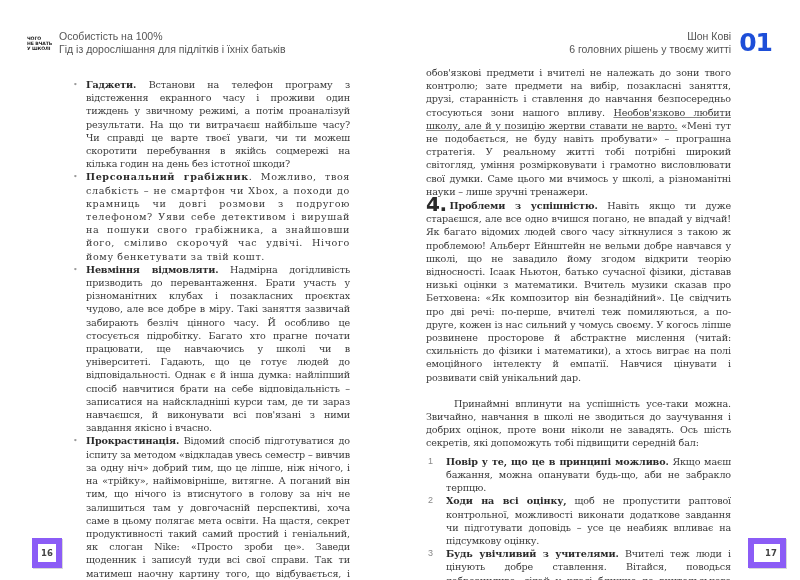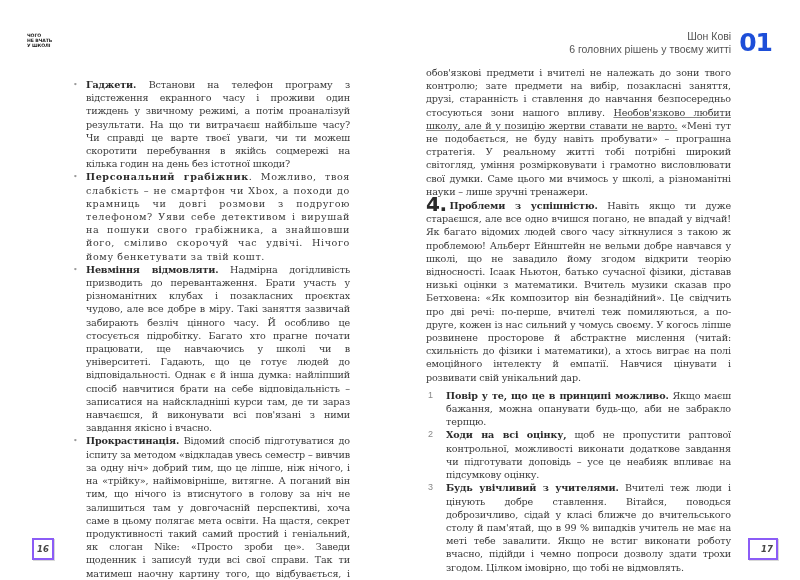--- a/index.html
+++ b/index.html
@@ -26,34 +26,38 @@
   b, .bold { font-weight: bold; color: #2a2a2a; }
   .spaced { letter-spacing: 0.6px; }
   .num-head { display: block; text-align: justify; margin-top: 9px; }
   .big-num { font-family: "DejaVu Sans", sans-serif; font-weight: bold; font-size: 20px; color: #2a2a2a; letter-spacing: -0.5px; margin-right: 3px; vertical-align: -2px; }
   .underline { text-decoration: underline; text-decoration-color: #888; }
   .indent { text-indent: 28px; margin-top: 13px !important; }
   .numbered { margin: 5px 0 0 0; padding: 0; list-style: none; }
   .numbered li { position: relative; padding-left: 20px; text-align: justify; }
   .numbered li .n { position: absolute; left: 2px; top: 0; color: #888; font-family: "Liberation Sans", sans-serif; font-size: 9px; }
 
-  .page-num { position: absolute; top: 538px; width: 18px; height: 18px; border: 2px solid #8b5cf6; box-shadow: 1px 1px 0 #d8d8d8; font-family: "DejaVu Sans", sans-serif; font-size: 8.5px; font-weight: bold; color: #444; display: flex; align-items: center; justify-content: center; font-style: italic; }
+  .page-num { position: absolute; top: 538px; width: 18px; height: 18px; border: 6px solid #8b5cf6; box-shadow: 1px 1px 0 #d8d8d8; font-family: "DejaVu Sans", sans-serif; font-size: 8.5px; font-weight: bold; color: #444; display: flex; align-items: center; justify-content: center; }
   .page-num.left { left: 32px; }
   .page-num.right { left: 748px; padding-left: 8px; }
 </style>
 </head>
 <body>
 
 <div class="spread">
 
   <div class="header left">
     <div class="logo">
       <span>ЧОГО</span>
       <span>НЕ ВЧАТЬ</span>
       <span>У ШКОЛІ</span>
+    </div>
+    <div class="header-text">
+      <div>Особистість на 100%</div>
+      <div>Гід із дорослішання для підлітків і їхніх батьків</div>
     </div>
   </div>
 
   <div class="header right">
     <div class="header-text">
       <div>Шон Кові</div>
       <div>6 головних рішень у твоєму житті</div>
     </div>
     <div class="chapter-num">01</div>
   </div>
@@ -70,20 +74,21 @@
     </p>
   </div>
 
   <div class="col right">
     <p>
       <span>обов'язкові предмети і вчителі не належать до зони твого контролю; зате предмети на вибір, позакласні заняття, друзі, старанність і ставлення до навчання безпосередньо стосуються зони нашого впливу. </span><span class="underline">Необов'язково любити школу, але й у позицію жертви ставати не варто.</span><span> «Мені тут не подобається, не буду навіть пробувати» – програшна стратегія. У реальному житті тобі потрібні широкий світогляд, уміння розмірковувати і грамотно висловлювати свої думки. Саме цього ми вчимось у школі, а різноманітні науки – лише зручні тренажери.</span>
     </p>
     <p class="num-head">
       <span class="big-num">4.</span><b>Проблеми з успішністю.</b><span> Навіть якщо ти дуже стараєшся, але все одно вчишся погано, не впадай у відчай! Як багато відомих людей свого часу зіткнулися з такою ж проблемою! Альберт Ейнштейн не вельми добре навчався у школі, що не завадило йому згодом відкрити теорію відносності. Ісаак Ньютон, батько сучасної фізики, діставав низькі оцінки з математики. Вчитель музики сказав про Бетховена: «Як композитор він безнадійний». Це свідчить про дві речі: по-перше, вчителі теж помиляються, а по-друге, кожен із нас сильний у чомусь своєму. У когось ліпше розвинене просторове й абстрактне мислення (читай: схильність до фізики і математики), а хтось виграє на полі емоційного інтелекту й емпатії. Навчися цінувати і розвивати свій унікальний дар.</span>
     </p>
+    <p class="indent">Принаймні вплинути на успішність усе-таки можна. Звичайно, навчання в школі не зводиться до заучування і добрих оцінок, проте вони ніколи не завадять. Ось шість секретів, які допоможуть тобі підвищити середній бал:</p>
     <ol class="numbered">
       <li><span class="n">1</span><b>Повір у те, що це в принципі можливо.</b><span> Якщо маєш бажання, можна опанувати будь-що, аби не забракло терпцю.</span></li>
       <li><span class="n">2</span><b>Ходи на всі оцінку,</b><span> щоб не пропустити раптової контрольної, можливості виконати додаткове завдання чи підготувати доповідь – усе це неабияк впливає на підсумкову оцінку.</span></li>
       <li><span class="n">3</span><b>Будь увічливий з учителями.</b><span> Вчителі теж люди і цінують добре ставлення. Вітайся, поводься доброзичливо, сідай у класі ближче до вчительського столу й пам'ятай, що в 99 % випадків учитель не має на меті тебе завалити. Якщо не встиг виконати роботу вчасно, підійди і чемно попроси дозволу здати трохи згодом. Цілком імовірно, що тобі не відмовлять.</span></li>
     </ol>
   </div>
 
   <div class="page-num left">16</div>
   <div class="page-num right">17</div>
 </div>

